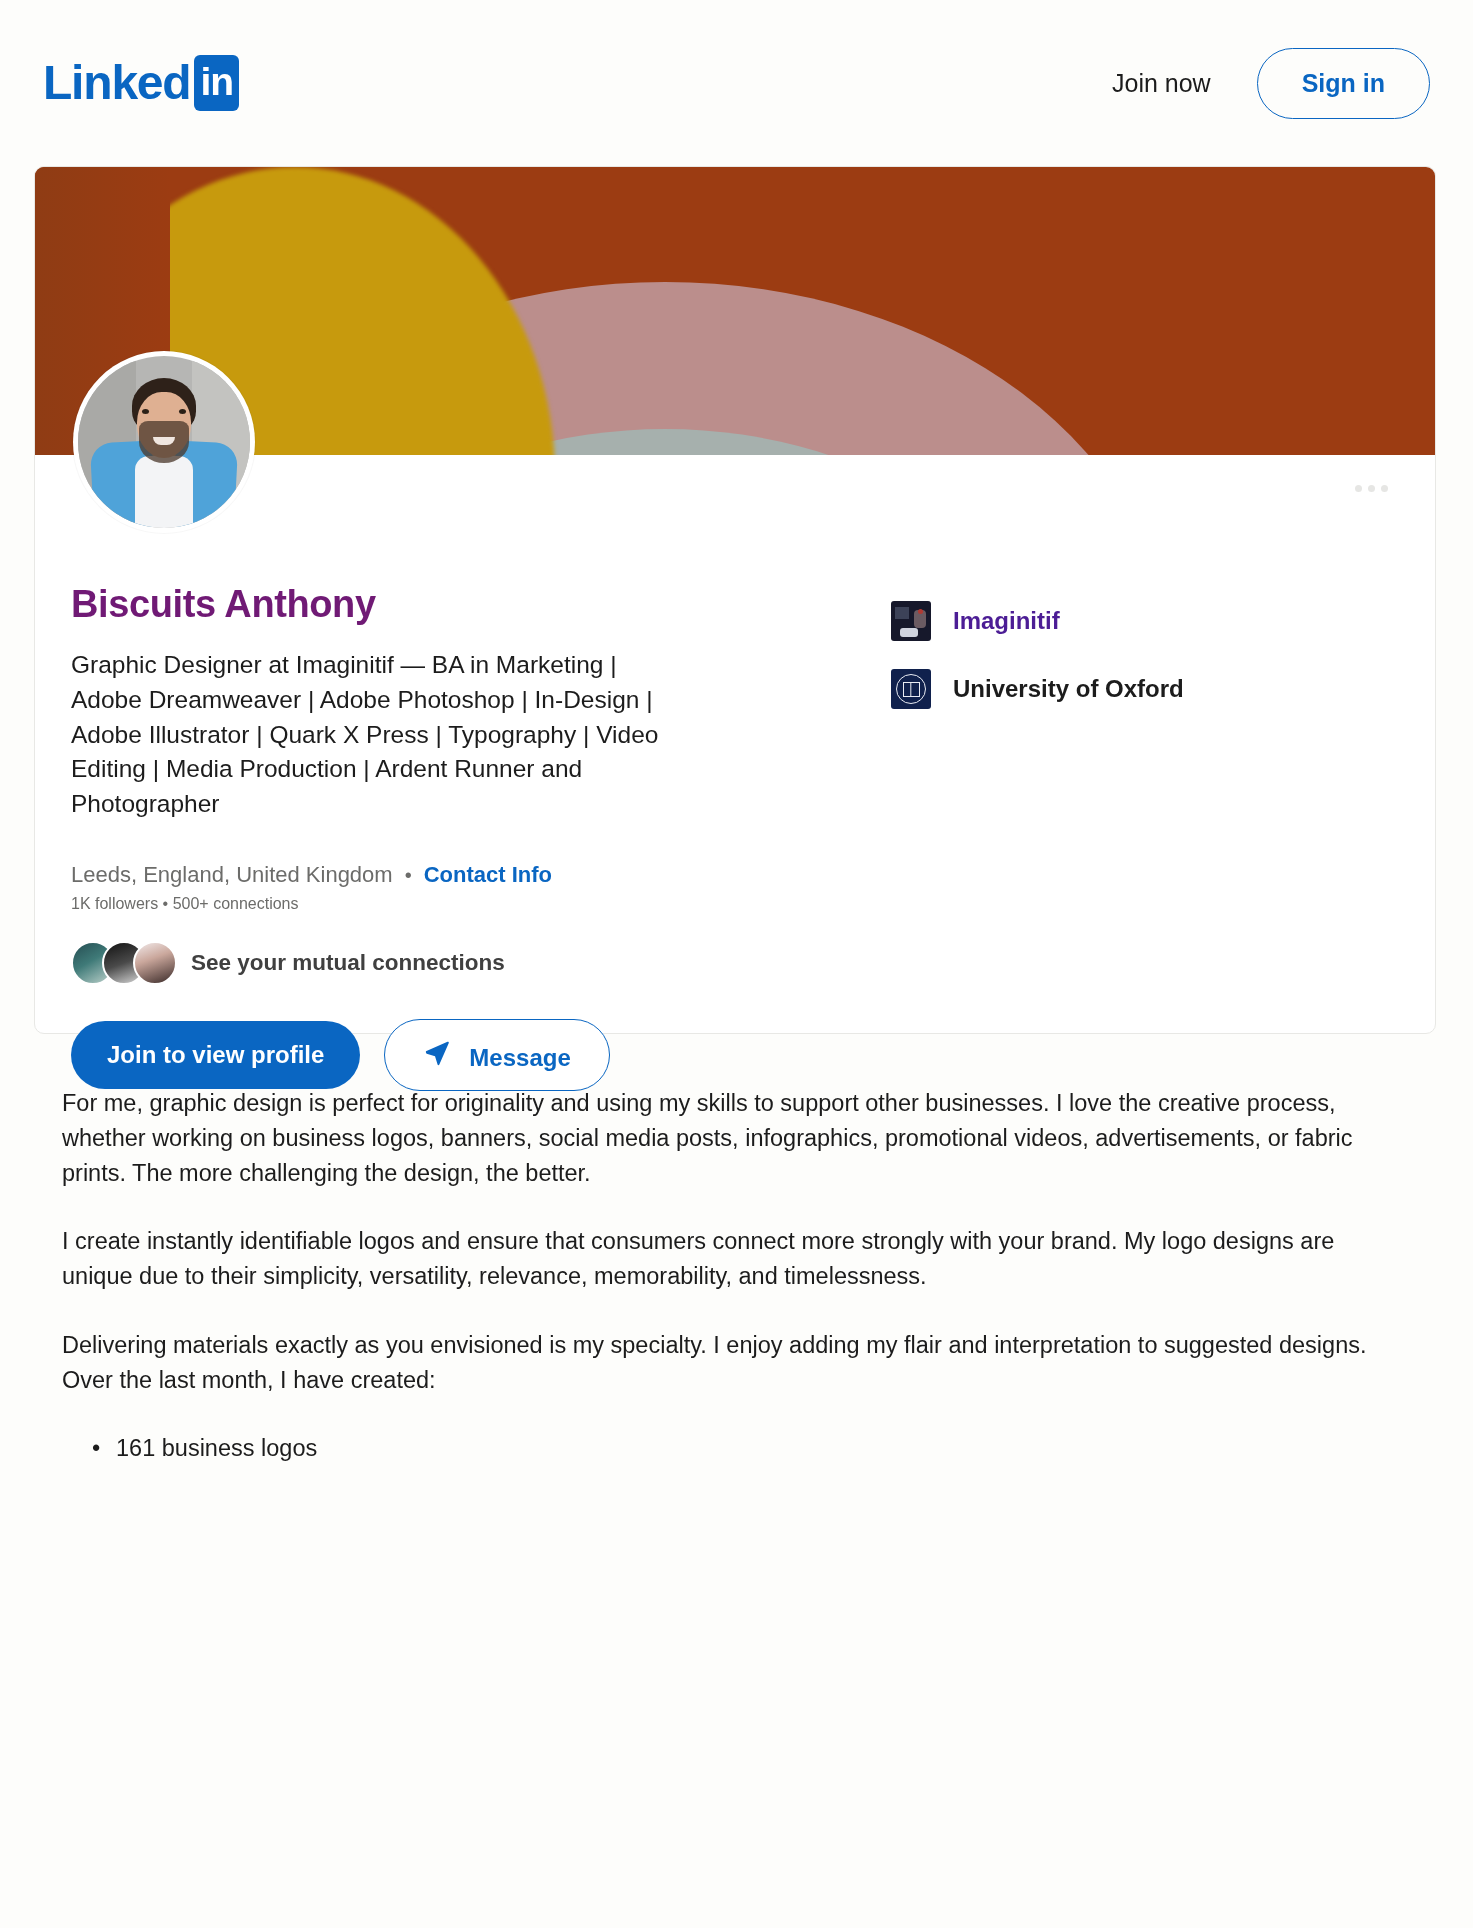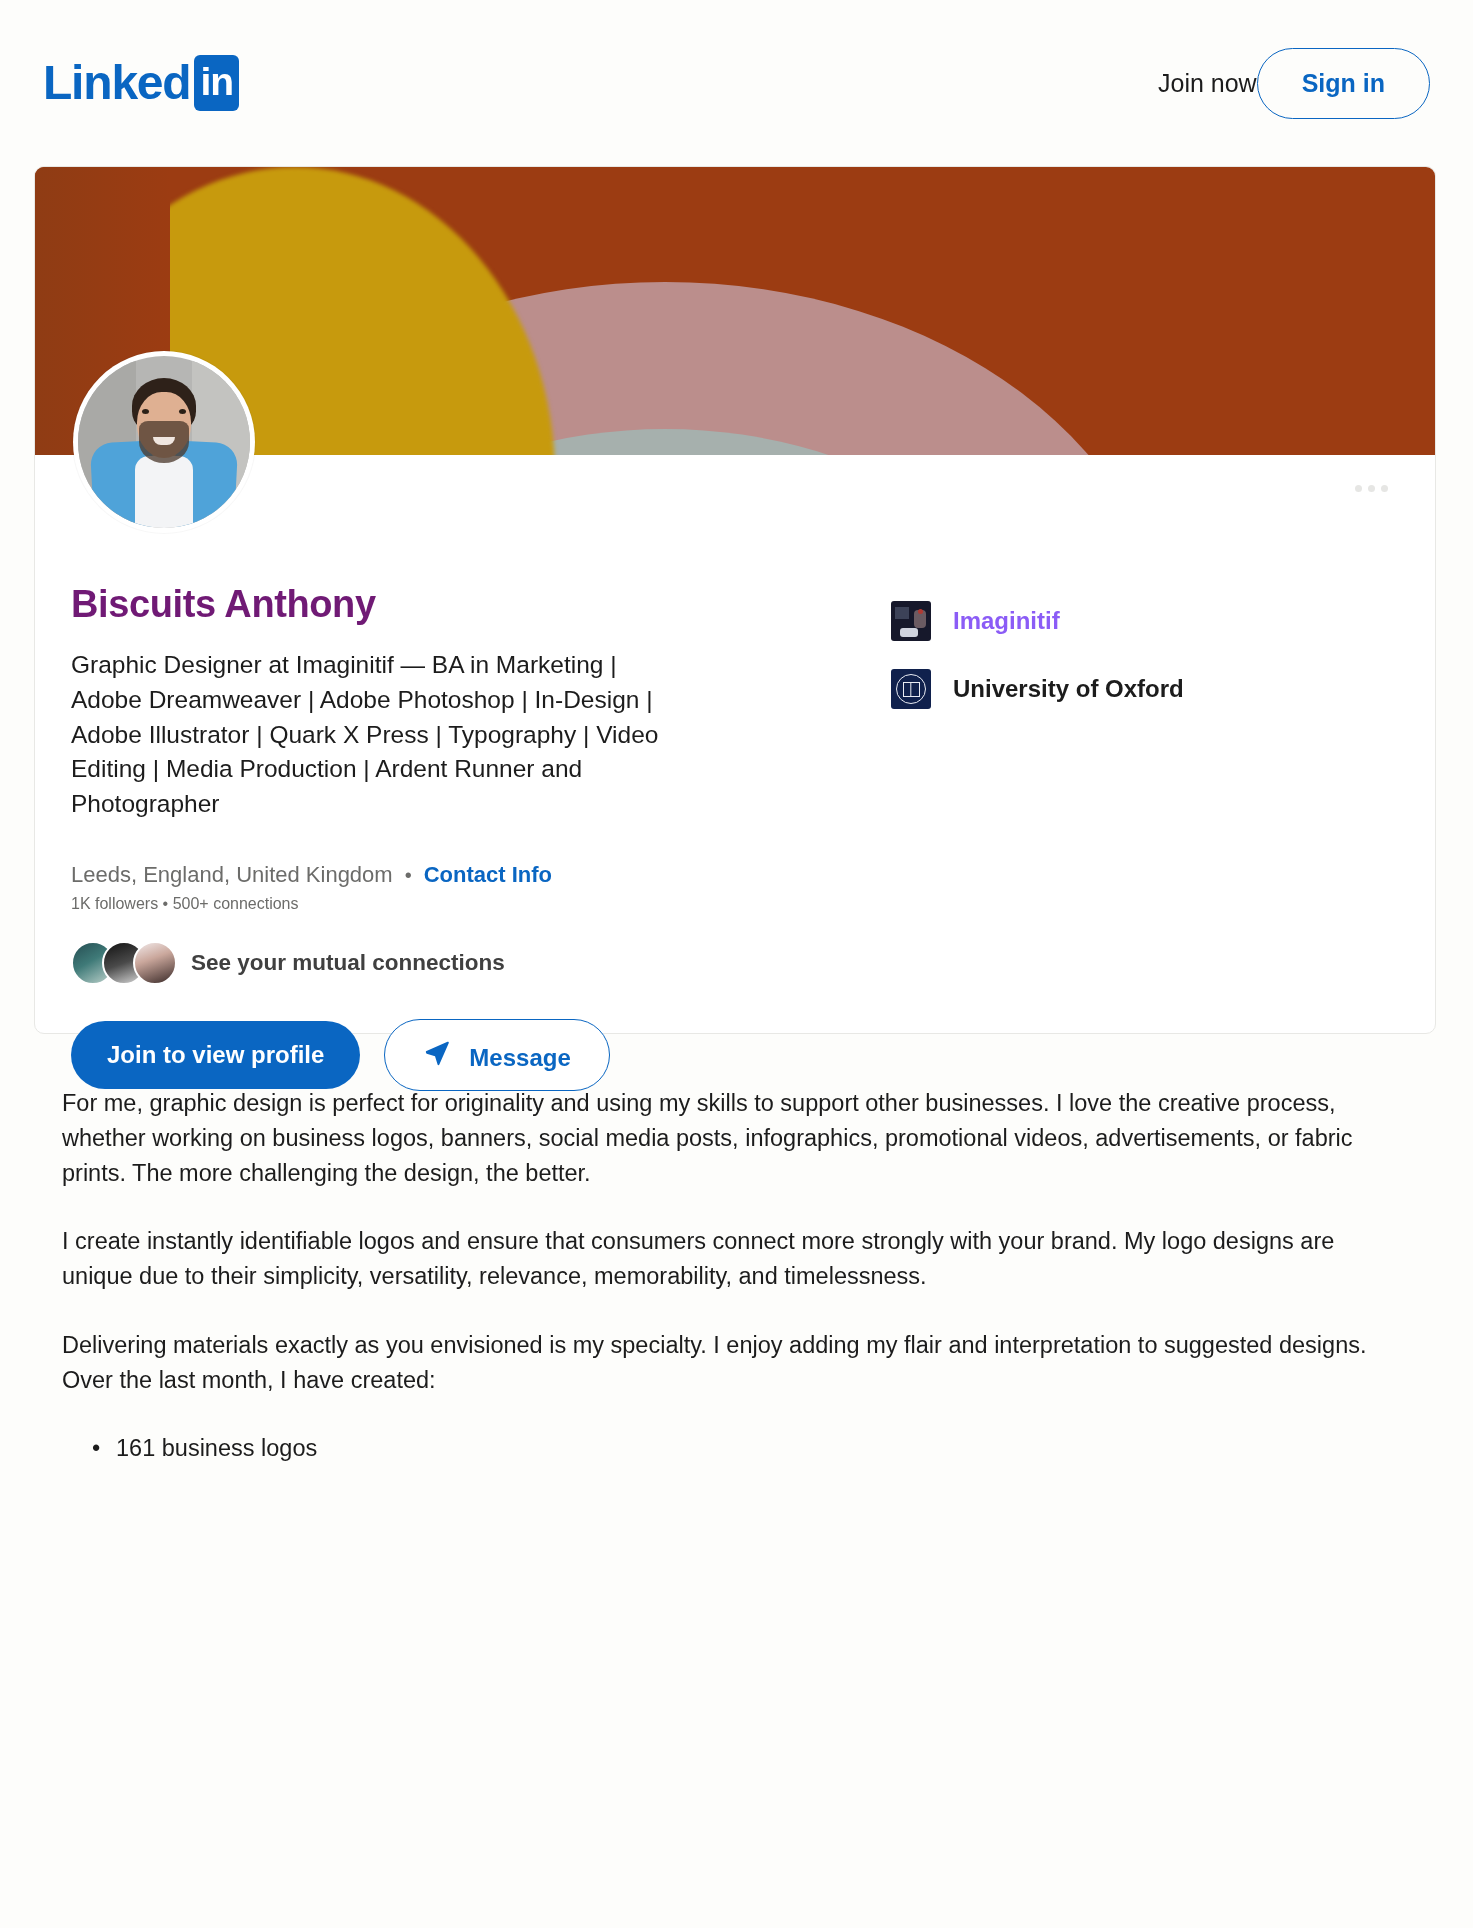--- a/index.html
+++ b/index.html
@@ -40,20 +40,21 @@
     line-height: 1;
     border-radius: 6px;
     padding: 7px 6px 10px 7px;
     margin-left: 3px;
     letter-spacing: -1px;
   }
   .nav-right {
     margin-left: auto;
     display: flex;
     align-items: center;
+    gap: 46px;
   }
   .join-now {
     font-size: 25px;
     font-weight: 400;
     color: #1c1c1c;
     background: none;
     border: none;
     cursor: pointer;
     font-family: "Liberation Sans", sans-serif;
   }
@@ -313,21 +314,21 @@
     background: #10214d;
     position: relative;
   }
   .ox-inner::before {
     content:""; position:absolute; left:50%; top:0; bottom:0;
     width:1.4px; background:#e8ebf3; transform:translateX(-50%);
   }
   .entry-name-link {
     font-size: 24px;
     font-weight: 700;
-    color: #8b5cf6;
+    color: #4c1d95;
     cursor: pointer;
   }
   .entry-name-plain {
     font-size: 24px;
     font-weight: 700;
     color: #1c1c1c;
   }
 
   
   .about {

